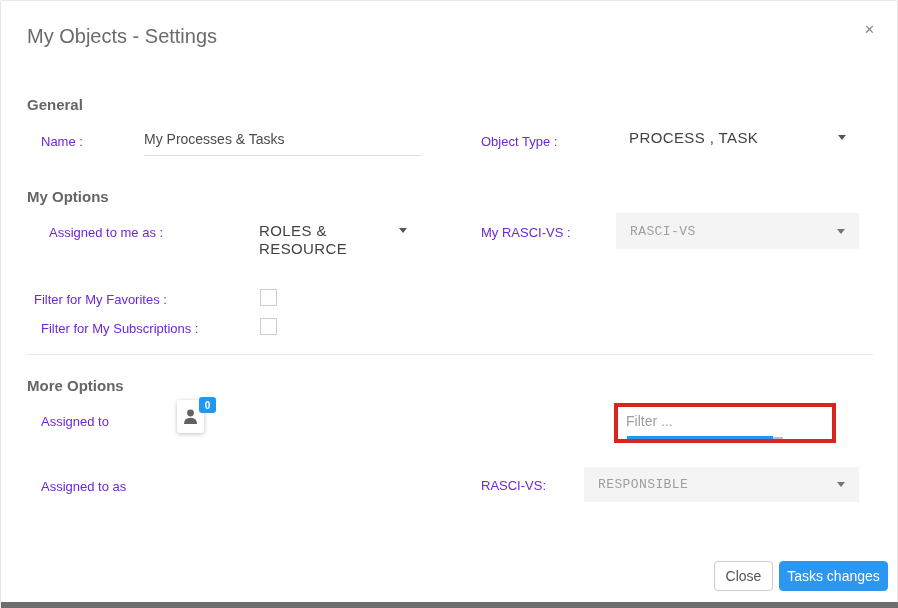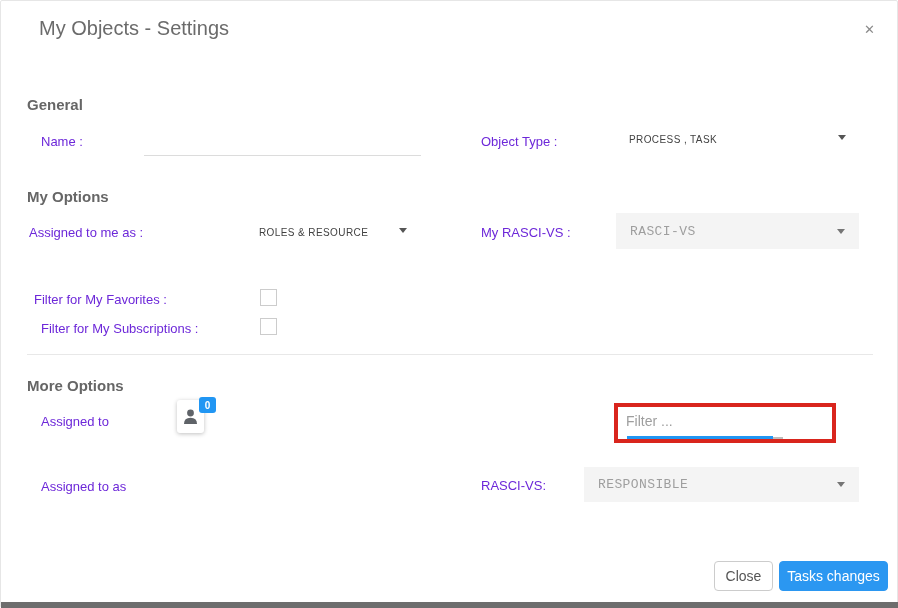--- a/index.html
+++ b/index.html
@@ -12,21 +12,21 @@
     position: absolute; left: 0; top: 0; width: 898px; height: 608px;
     background: #ffffff; border: 1px solid #e6e6e6; border-radius: 2px;
   }
   .abs { position: absolute; }
   .modal-title { font-size: 20px; color: #6b6b6b; font-weight: 400; }
   .close-x {
     font-size: 13px; color: #8a8a8a; cursor: pointer; line-height: 1;
   }
   .section-heading { font-size: 15px; color: #666666; font-weight: 700; }
   .field-label { font-size: 13px; color: #6d28d9; }
-  .value-dark { font-size: 10px; color: #424242; letter-spacing: 0.4px; }
+  .value-dark { font-size: 15px; color: #424242; letter-spacing: 0.4px; }
   .name-input {
     border: none; outline: none; background: transparent;
     font-family: "Liberation Sans", "DejaVu Sans", sans-serif;
     font-size: 14px; color: #4a4a4a; width: 277px; padding: 0;
   }
   .name-underline { height: 1px; background: #dcdcdc; }
   .caret {
     display: inline-block; width: 0; height: 0;
     border-left: 4.5px solid transparent; border-right: 4.5px solid transparent;
     border-top: 5px solid #555; vertical-align: middle;
@@ -74,37 +74,38 @@
   .btn-save {
     background: #2b97f1; border: 1px solid #2b97f1; color: #ffffff;
   }
   .bottom-bar { background: #6d6d6d; }
 </style>
 </head>
 <body>
 
 <div class="frame">
 
-  <div class="abs modal-title" style="left:26px; top:16px;margin-left:12px;">My Objects - Settings</div>
+  <div class="abs modal-title" style="left:26px; top:24px;">My Objects - Settings</div>
   <div class="abs close-x" style="left:863px; top:22px;">✕</div>
 
   <div class="abs section-heading" style="left:26px; top:95px;">General</div>
 
   <div class="abs field-label" style="left:40px; top:133px;">Name :</div>
+  <input class="abs name-input" style="left: 143px; top: 130px;" type="text" value="My Processes &amp; Tasks">
   <div class="abs name-underline" style="left:143px; top:154px; width:277px;"></div>
 
   <div class="abs field-label" style="left:480px; top:133px;">Object Type :</div>
   <div class="abs" style="left:628px; top:128px; width:225px; cursor:pointer;">
     <span class="value-dark">PROCESS , TASK</span>
     <span class="caret" style="position:absolute; left:209px; top:6px;"></span>
   </div>
 
   <div class="abs section-heading" style="left:26px; top:187px;">My Options</div>
 
-  <div class="abs field-label" style="left:28px; top:224px;">Assigned to me as :</div>
+  <div class="abs field-label" style="left:48px; top:224px;">Assigned to me as :</div>
   <div class="abs" style="left:258px; top:221px; width:153px; cursor:pointer;">
     <span class="value-dark">ROLES &amp; RESOURCE</span>
     <span class="caret" style="position:absolute; left:140px; top:6px;"></span>
   </div>
 
   <div class="abs field-label" style="left:480px; top:224px;">My RASCI-VS :</div>
   <div class="abs gray-select" style="left:615px; top:212px; width:243px; height:36px;">
     <span>RASCI-VS</span>
     <span class="caret gray"></span>
   </div>

